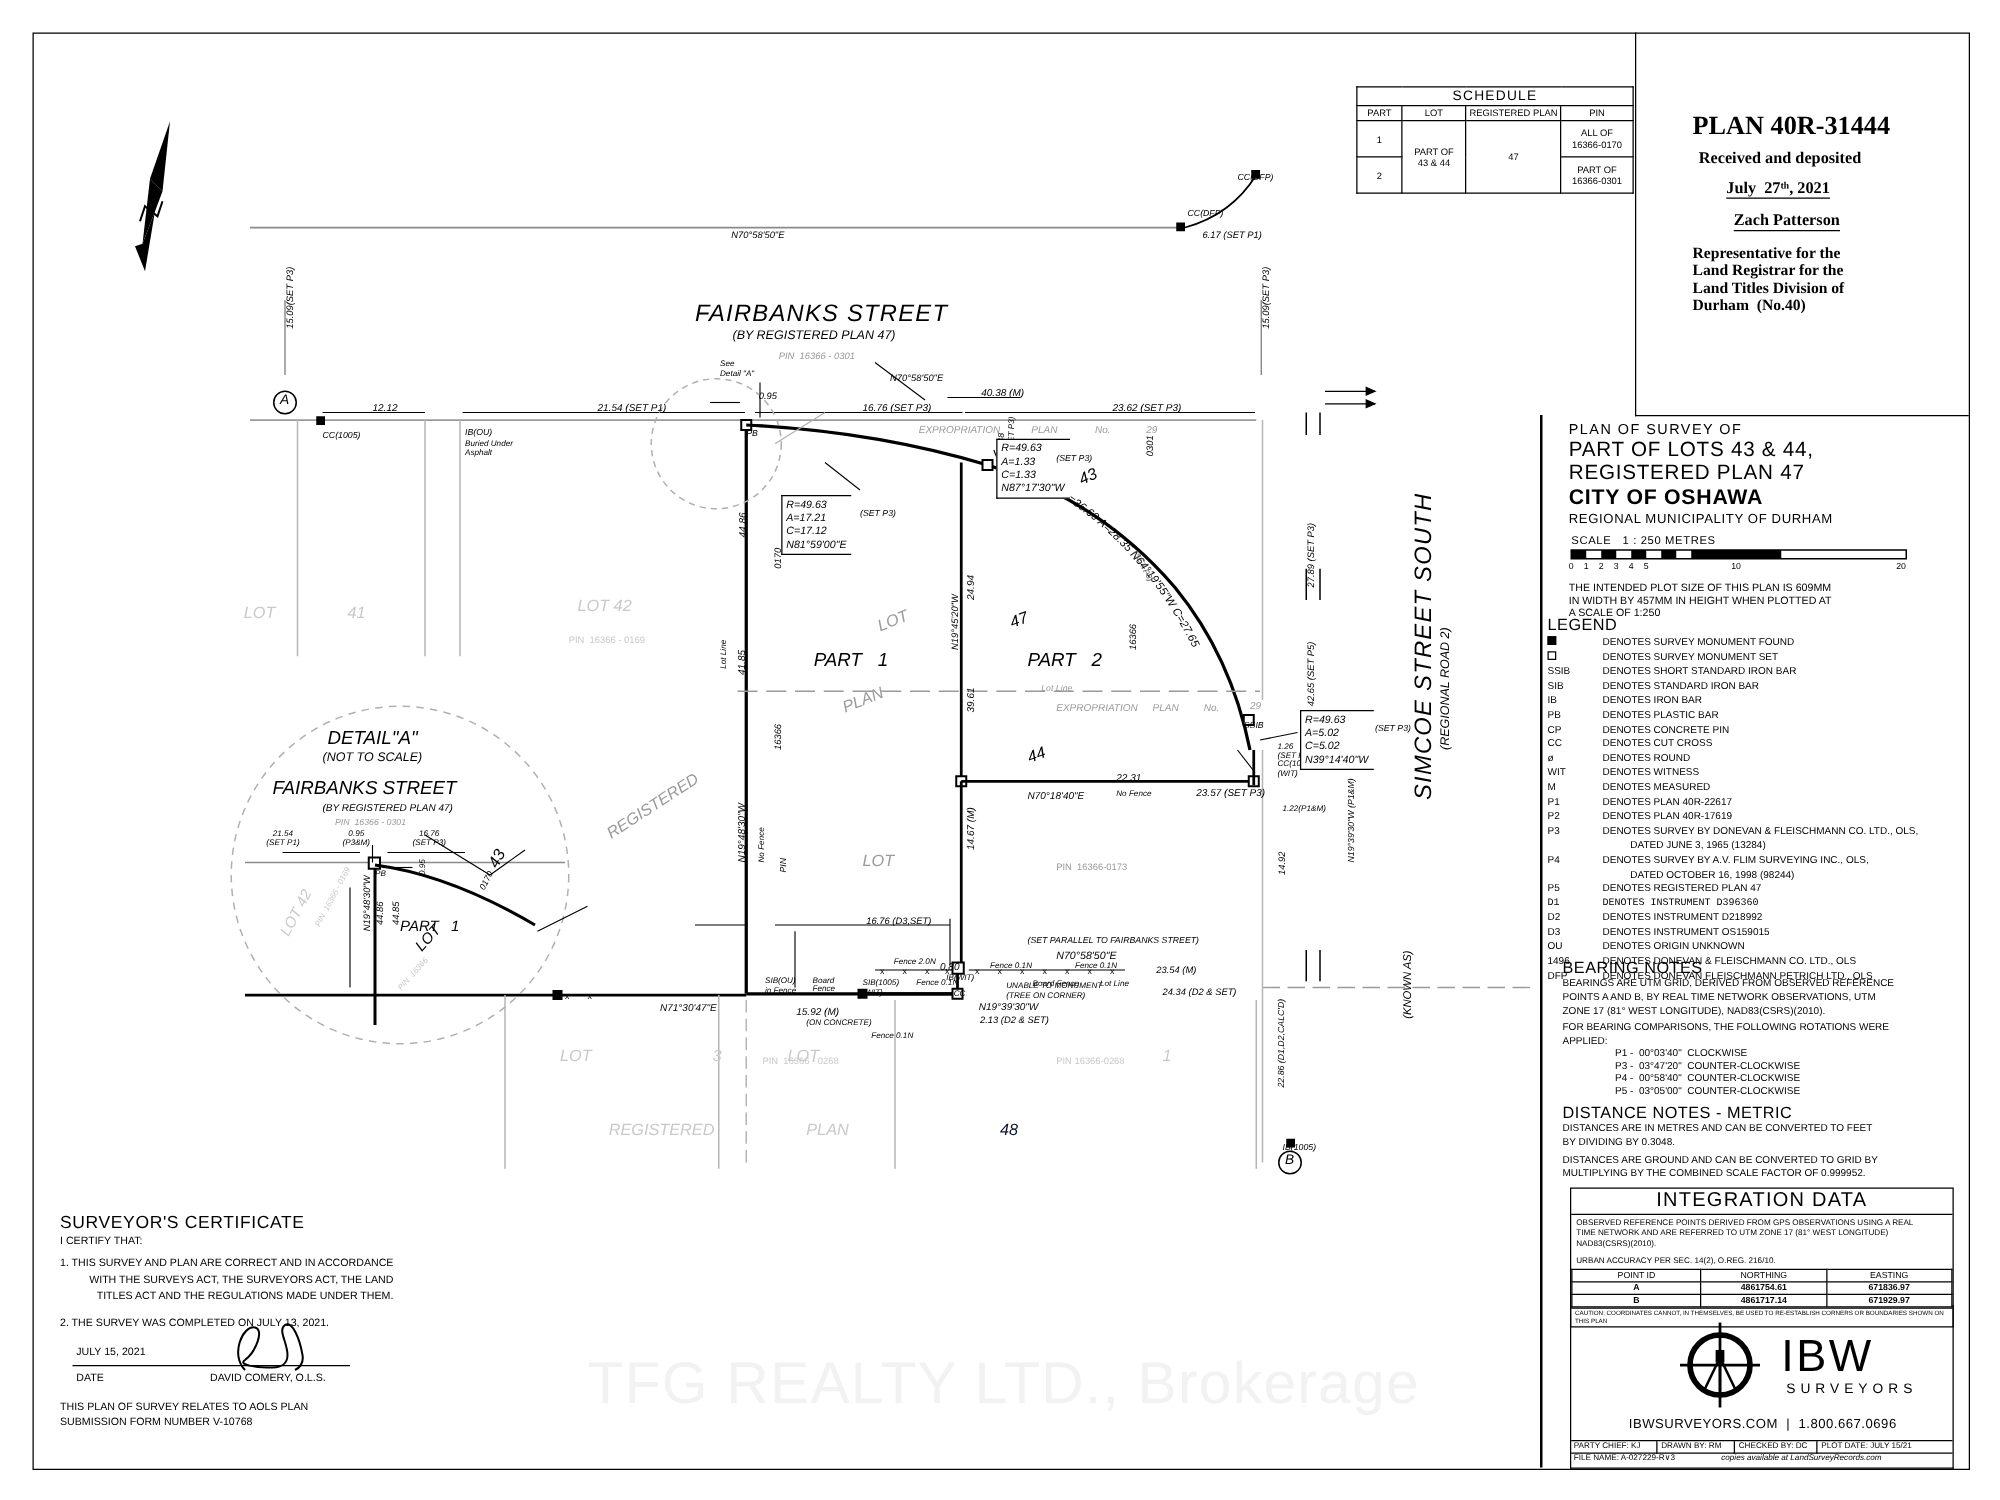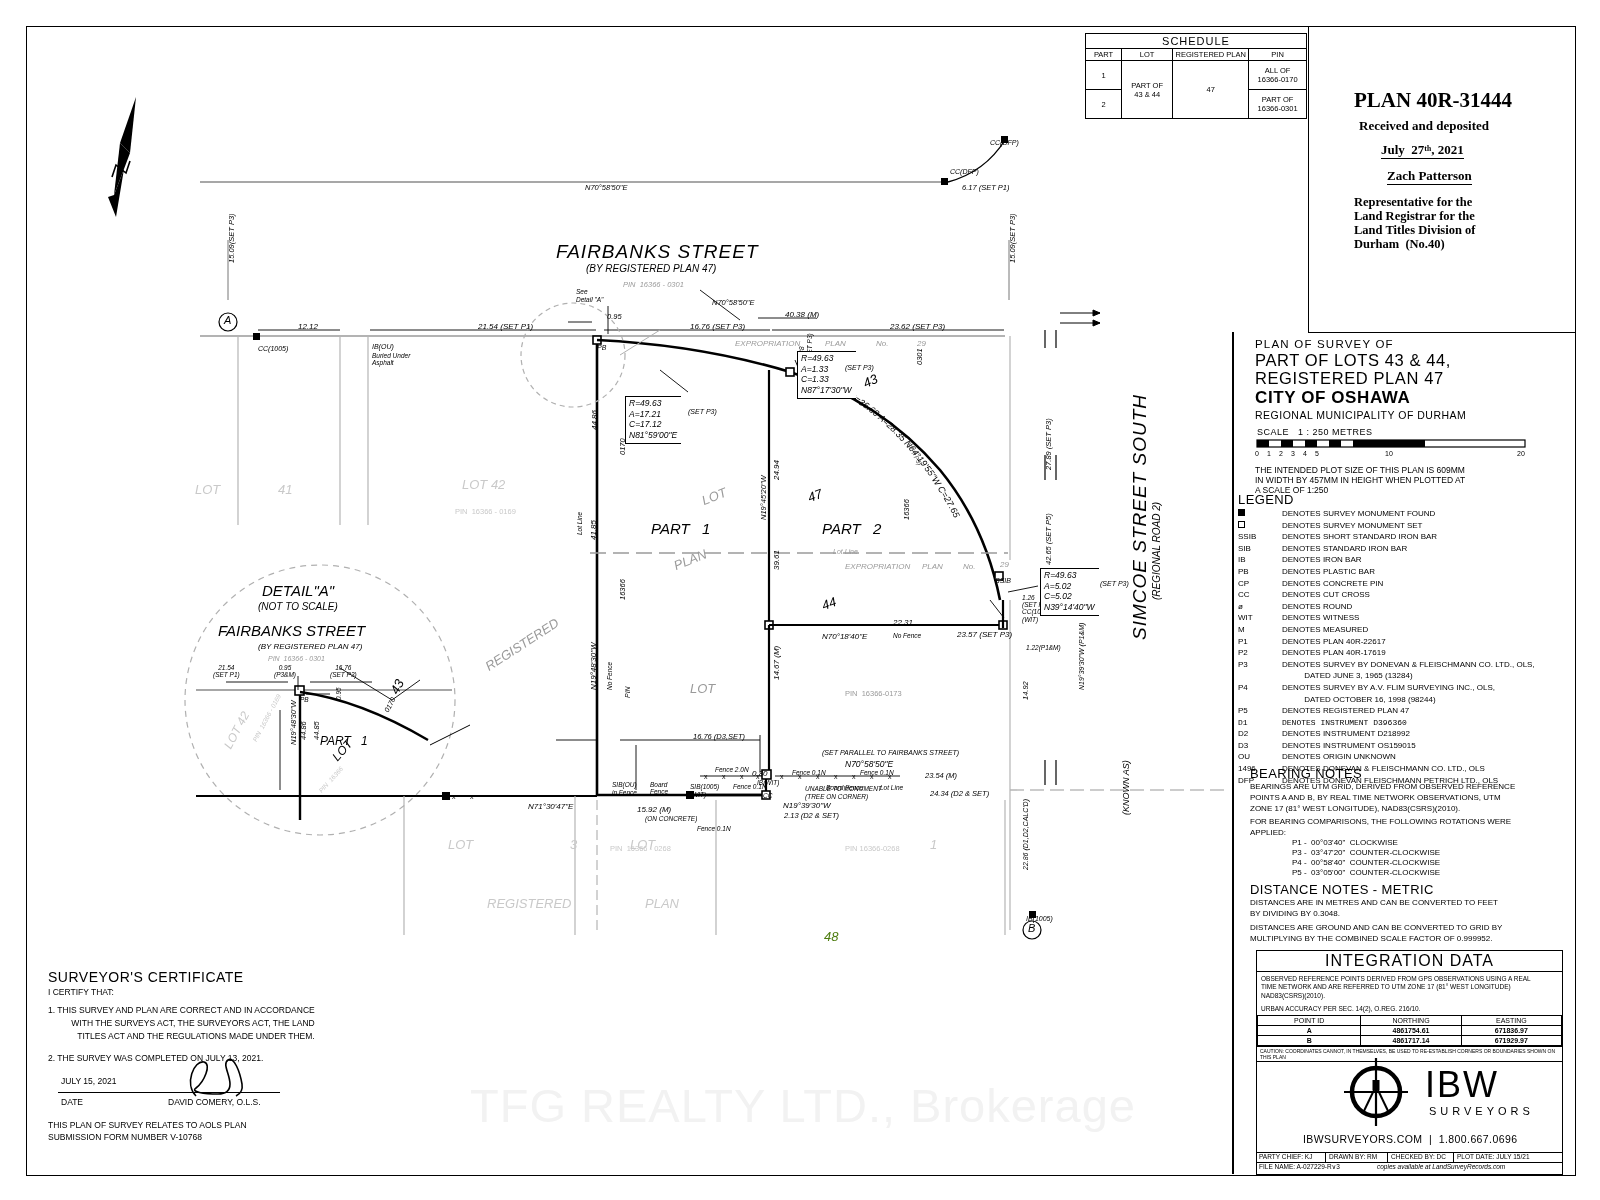--- a/index.html
+++ b/index.html
@@ -24,21 +24,21 @@
   .sqo{display:inline-block;width:5px;height:5px;border:1px solid #000;background:#fff;}
 </style>
 </head>
 <body>
 
 <div class="page">
 
   <div class="bdr" style="left:26px;top:26px;width:1548px;height:1148px;"></div>
 
   <div class="abs" style="left:1085px;top:33px;width:254px;">
-    <table class="sch" style="width:222px;">
+    <table class="sch" style="width:222px;margin-top:36px;">
       <tbody>
           <tr>
             <td colspan="4" style="font-size:11px;letter-spacing:1px;">SCHEDULE</td>
           </tr>
       <tr>
         <td style="width:38px;">PART</td>
         <td style="width:62px;">LOT</td>
         <td style="width:84px;">REGISTERED PLAN</td>
         <td style="width:70px;">PIN</td>
       </tr>
@@ -465,21 +465,21 @@
       <div class="t ital" style="left: 483px; top: 662px; font-size: 13px; line-height: 1.15; color: rgb(154, 154, 154); transform: rotate(-33deg); transform-origin: left top;">REGISTERED</div>
       <div class="t ital" style="left: 806px; top: 492px; font-size: 13px; line-height: 1.15; color: rgb(0, 0, 0); transform: rotate(-20deg); transform-origin: left top;">47</div>
       <div class="t ital" style="left: 820px; top: 600px; font-size: 13px; line-height: 1.15; color: rgb(0, 0, 0); transform: rotate(-20deg); transform-origin: left top;">44</div>
       <div class="t ital" style="left: 861px; top: 378px; font-size: 13px; line-height: 1.15; color: rgb(0, 0, 0); transform: rotate(-25deg); transform-origin: left top;">43</div>
       <div class="t ital" style="left: 448px; top: 838px; font-size: 13px; line-height: 1.15; color: rgb(201, 201, 201);">LOT</div>
       <div class="t ital" style="left: 570px; top: 838px; font-size: 13px; line-height: 1.15; color: rgb(201, 201, 201);">3</div>
       <div class="t ital" style="left: 630px; top: 838px; font-size: 13px; line-height: 1.15; color: rgb(201, 201, 201);">LOT</div>
       <div class="t ital" style="left: 930px; top: 838px; font-size: 13px; line-height: 1.15; color: rgb(201, 201, 201);">1</div>
       <div class="t ital" style="left: 487px; top: 897px; font-size: 13px; line-height: 1.15; color: rgb(201, 201, 201);">REGISTERED</div>
       <div class="t ital" style="left: 645px; top: 897px; font-size: 13px; line-height: 1.15; color: rgb(201, 201, 201);">PLAN</div>
-      <div class="t ital" style="left: 800px; top: 930px; font-size: 13px; line-height: 1.15; color: #4d7c0f; margin-left: 24px;">48</div>
+      <div class="t ital" style="left: 800px; top: 897px; font-size: 13px; line-height: 1.15; color: #0f172a;">48</div>
       <div class="t" style="left: 610px; top: 845px; font-size: 7.5px; line-height: 1.15; color: rgb(201, 201, 201);">PIN  16366 - 0268</div>
       <div class="t" style="left: 845px; top: 845px; font-size: 7.5px; line-height: 1.15; color: rgb(201, 201, 201);">PIN 16366-0268</div>
       <div class="t" style="left: 845px; top: 690px; font-size: 7.5px; line-height: 1.15; color: rgb(154, 154, 154);">PIN  16366-0173</div>
       <div class="t ital" style="left: 735px; top: 339px; font-size: 8px; line-height: 1.15; color: rgb(154, 154, 154);">EXPROPRIATION</div>
       <div class="t ital" style="left: 825px; top: 339px; font-size: 8px; line-height: 1.15; color: rgb(154, 154, 154);">PLAN</div>
       <div class="t ital" style="left: 876px; top: 339px; font-size: 8px; line-height: 1.15; color: rgb(154, 154, 154);">No.</div>
       <div class="t ital" style="left: 917px; top: 339px; font-size: 8px; line-height: 1.15; color: rgb(154, 154, 154);">29</div>
       <div class="t ital" style="left: 833px; top: 548px; font-size: 7px; line-height: 1.15; color: rgb(154, 154, 154);">Lot Line</div>
       <div class="t ital" style="left: 845px; top: 562px; font-size: 8px; line-height: 1.15; color: rgb(154, 154, 154);">EXPROPRIATION</div>
       <div class="t ital" style="left: 922px; top: 562px; font-size: 8px; line-height: 1.15; color: rgb(154, 154, 154);">PLAN</div>

